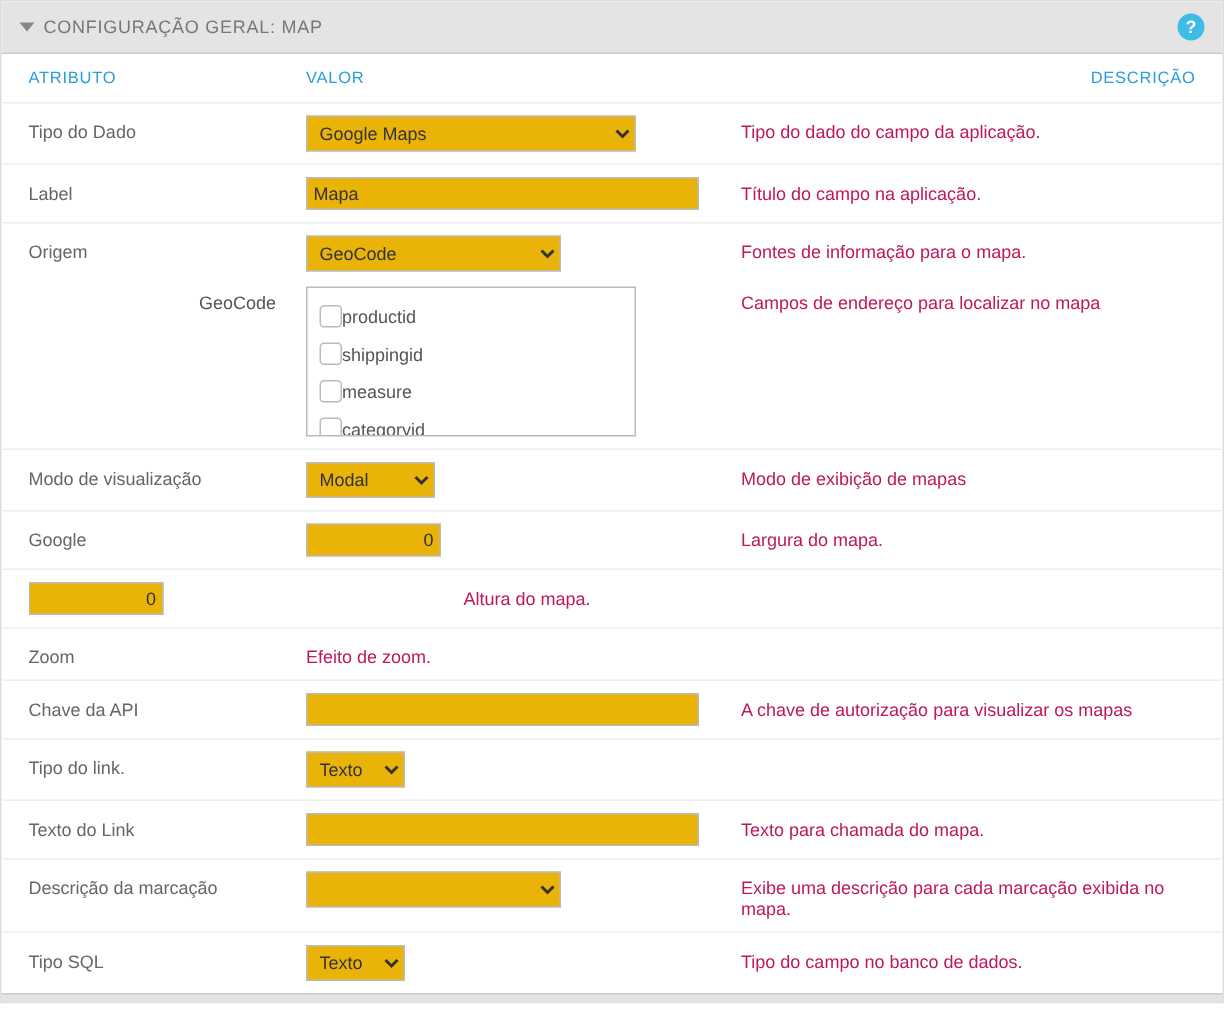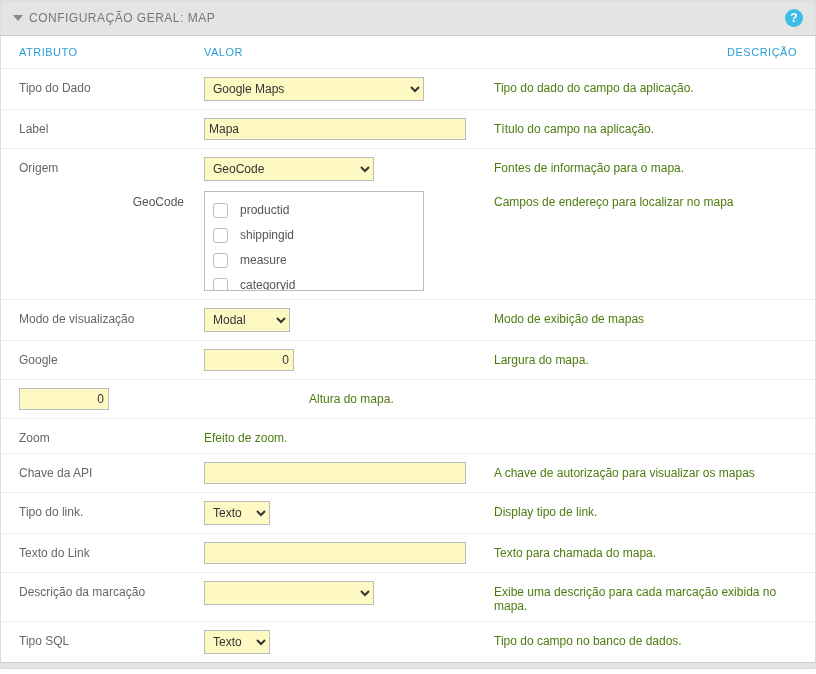--- a/index.html
+++ b/index.html
@@ -57,27 +57,27 @@
 .col-val  { width: 290px; }
 .col-desc { flex: 1; text-align: right; }
 .row {
   display: flex;
   align-items: flex-start;
   padding: 8px 18px;
   border-top: 1px solid #eee;
 }
 .row .label-cell { width: 185px; padding-top: 4px; color: #666; }
 .row .value-cell { width: 290px; }
-.row .desc-cell  { flex: 1; padding-top: 4px; color: #4d7c0f; }
+.row .desc-cell  { flex: 1; padding-top: 4px; color: #be185d; }
 select, input[type="text"] {
   font-family: Arial, Helvetica, sans-serif;
   font-size: 12px;
   padding: 3px 4px;
   border: 1px solid #bbb;
-  background: #fef9c3;
+  background: #eab308;
   color: #333;
 }
 .select-wide { width: 220px; }
 .text-wide   { width: 262px; }
 .num-input   { width: 90px; text-align: right; }
 .select-mid  { width: 170px; }
 .select-small{ width: 86px; }
 .select-tiny { width: 50px; }
 .select-sm2  { width: 66px; }
 .checklist {
@@ -85,21 +85,22 @@
   height: 100px;
   border: 1px solid #bbb;
   overflow-y: scroll;
   padding: 6px;
 }
 .checklist::-webkit-scrollbar { width: 8px; }
 .checklist::-webkit-scrollbar-track { background: #eee; }
 .checklist::-webkit-scrollbar-thumb { background: #e79a6b; }
 .check-item {
   display: flex;
-  gap: 12px;
+  align-items: center;
+  gap: 0;
   padding: 5px 2px;
 }
 .cb {
   width: 15px; height: 15px;
   border: 1px solid #bbb;
   border-radius: 3px;
   background: #fff;
 }
 .geocode-row .label-cell { text-align: right; padding-right: 20px; color: #555; }
 .geocode-row { border-top: none; padding-top: 2px; }
@@ -215,21 +216,20 @@
     <div class="desc-cell">A chave de autorização para visualizar os mapas</div>
   </div>
 
   <div class="row">
     <div class="label-cell">Tipo do link.</div>
     <div class="value-cell">
       <select class="select-sm2">
         <option>Texto</option>
       </select>
     </div>
-    <div class="desc-cell">Display tipo de link.</div>
   </div>
 
   <div class="row">
     <div class="label-cell">Texto do Link</div>
     <div class="value-cell">
       <input type="text" class="text-wide" value="" style="">
     </div>
     <div class="desc-cell">Texto para chamada do mapa.</div>
   </div>
 

